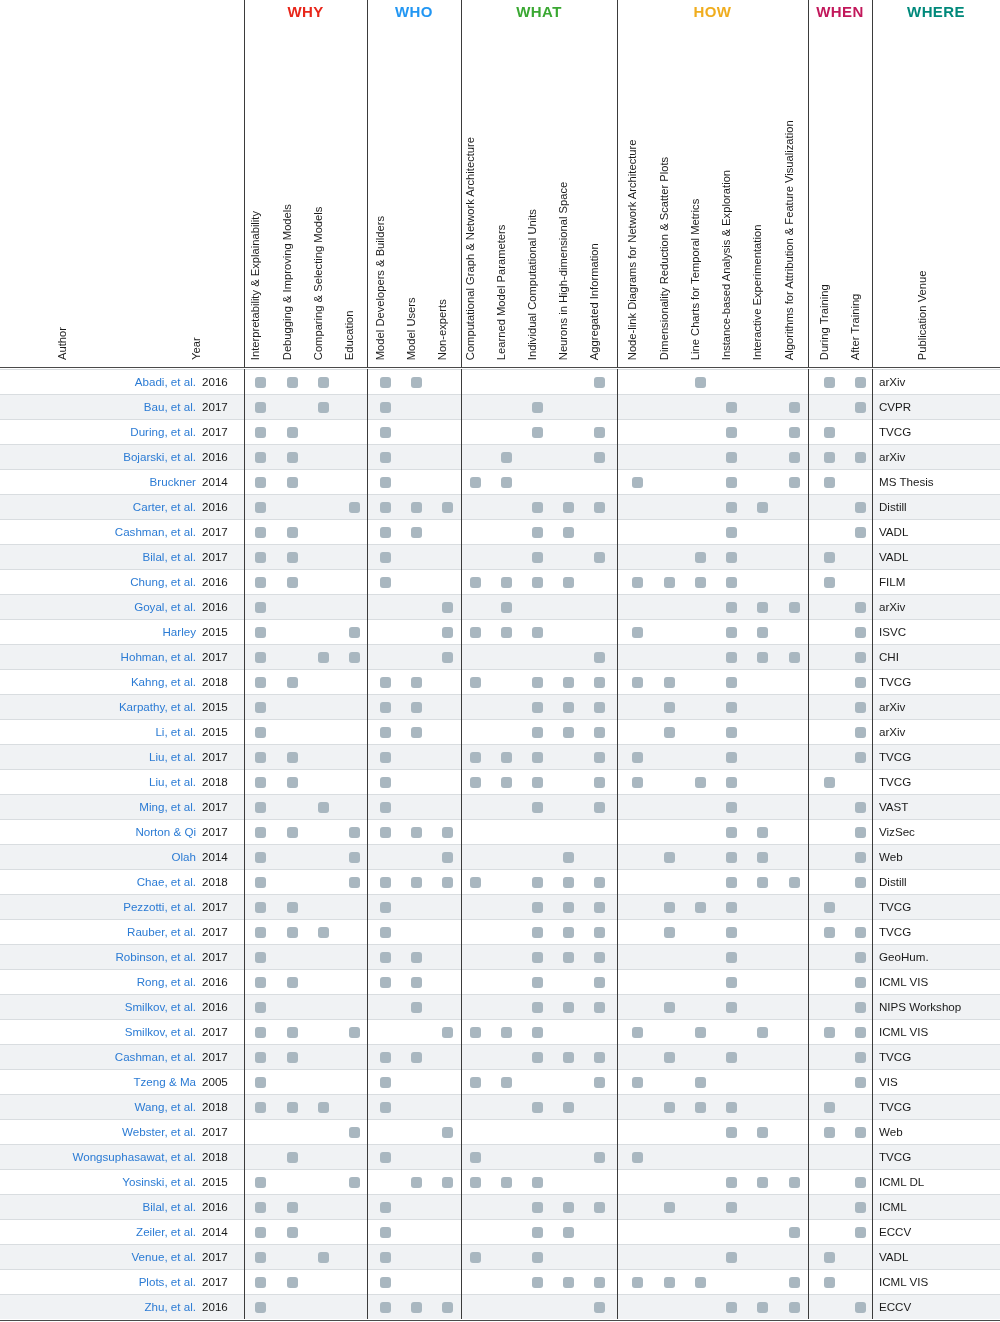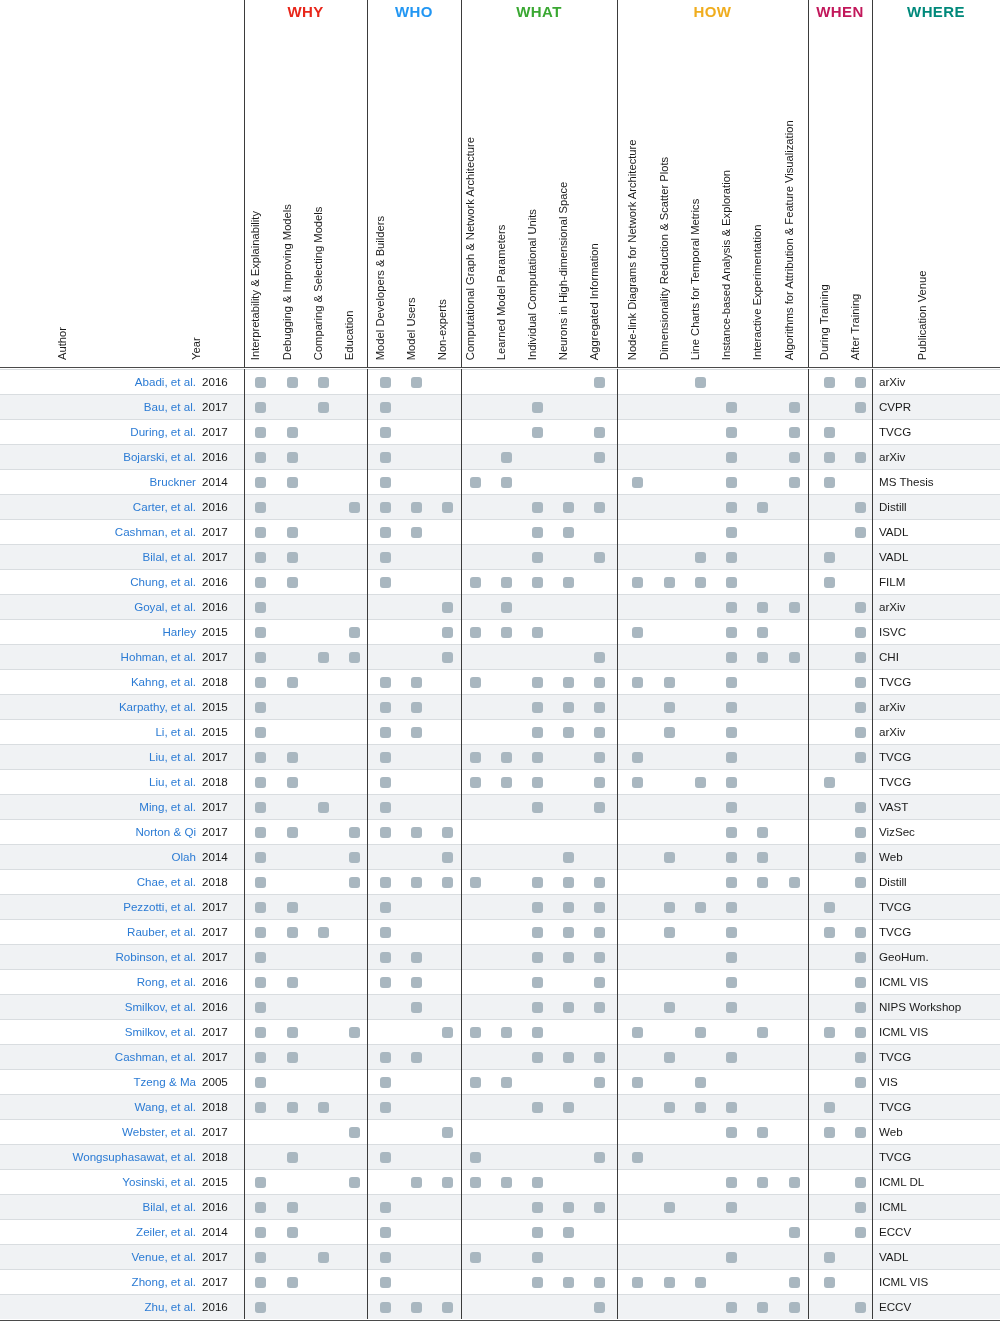--- a/index.html
+++ b/index.html
@@ -857,21 +857,21 @@
         <div class="dot" style="left: 318px; background: rgb(169, 183, 192);"></div>
         <div class="dot" style="left: 380px; background: rgb(169, 183, 192);"></div>
         <div class="dot" style="left: 470px; background: rgb(169, 183, 192);"></div>
         <div class="dot" style="left: 532px; background: rgb(169, 183, 192);"></div>
         <div class="dot" style="left: 726px; background: rgb(169, 183, 192);"></div>
         <div class="dot" style="left: 824px; background: rgb(169, 183, 192);"></div>
         <div class="venue">VADL</div>
       </div>
       <div class="row">
         <div class="rowline"></div>
-        <div class="author">Zhong, et al.</div>
+        <div class="author">Plots, et al.</div>
         <div class="year">2017</div>
         <div class="rowsep" style="left: 244px;"></div>
         <div class="rowsep" style="left: 367px;"></div>
         <div class="rowsep" style="left: 461px;"></div>
         <div class="rowsep" style="left: 617px;"></div>
         <div class="rowsep" style="left: 808px;"></div>
         <div class="rowsep" style="left: 872px;"></div>
         <div class="dot" style="left: 255px; background: rgb(169, 183, 192);"></div>
         <div class="dot" style="left: 287px; background: rgb(169, 183, 192);"></div>
         <div class="dot" style="left: 380px; background: rgb(169, 183, 192);"></div>

